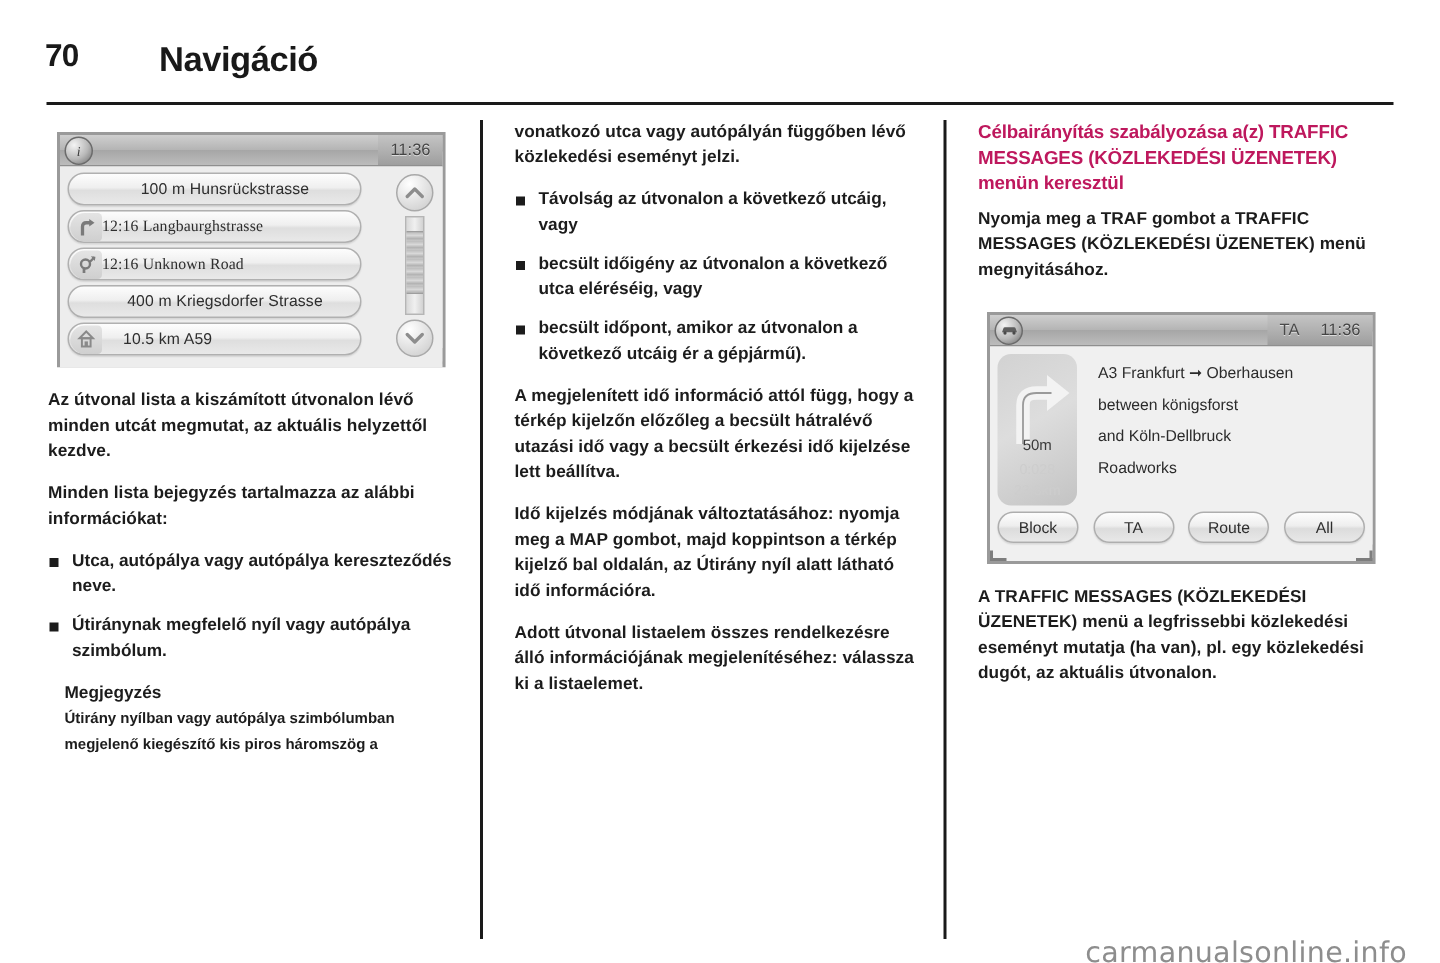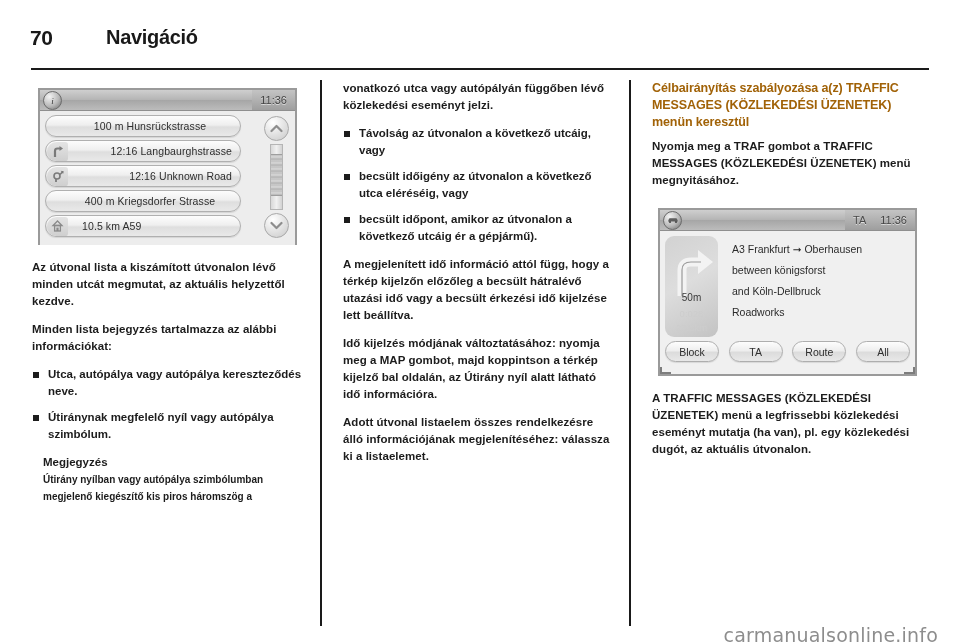--- a/index.html
+++ b/index.html
@@ -34,21 +34,21 @@
     align-items: flex-start;
   }
   .page-number {
     font-size: 21px;
     font-weight: bold;
     letter-spacing: -0.5px;
     color: #191919;
     width: 76px;
   }
   .page-title {
-    font-size: 20px;
+    font-size: 23px;
     font-weight: bold;
     letter-spacing: -0.3px;
     color: #191919;
   }
   .header-rule {
     position: absolute;
     left: 31px;
     top: 56px;
     width: 898px;
     height: 2px;
@@ -123,21 +123,21 @@
     line-height: 17px;
     font-weight: bold;
     color: #1c1c1c;
   }
 
   h2.section {
     margin: 0 0 7px 0;
     font-size: 12.5px;
     line-height: 17px;
     font-weight: bold;
-    color: #a16207;
+    color: #be185d;
     letter-spacing: -0.1px;
   }
 
   
   .shot-wrap {
     position: relative;
     background: #ffffff;
     margin-bottom: 14px;
   }
 
@@ -257,21 +257,21 @@
   .rl-row .rl-label {
     flex: 1 1 auto;
     text-align: center;
     font-size: 10.5px;
     color: #2e2e2e;
     padding-right: 8px;
     white-space: nowrap;
     letter-spacing: 0.1px;
   }
   .rl-row.has-icon .rl-label { text-align: left; padding-left: 14px; }
-  .rl-row.has-icon.centered .rl-label { text-align: right; padding-left: 0; }
+  .rl-row.has-icon.centered .rl-label { text-align: left; padding-left: 0; font-family: Liberation Serif, serif; }
 
   
   .rl-scroll {
     position: absolute;
     right: 6px;
     top: 5px;
     width: 25px;
     height: 122px;
   }
   .sb-btn {

